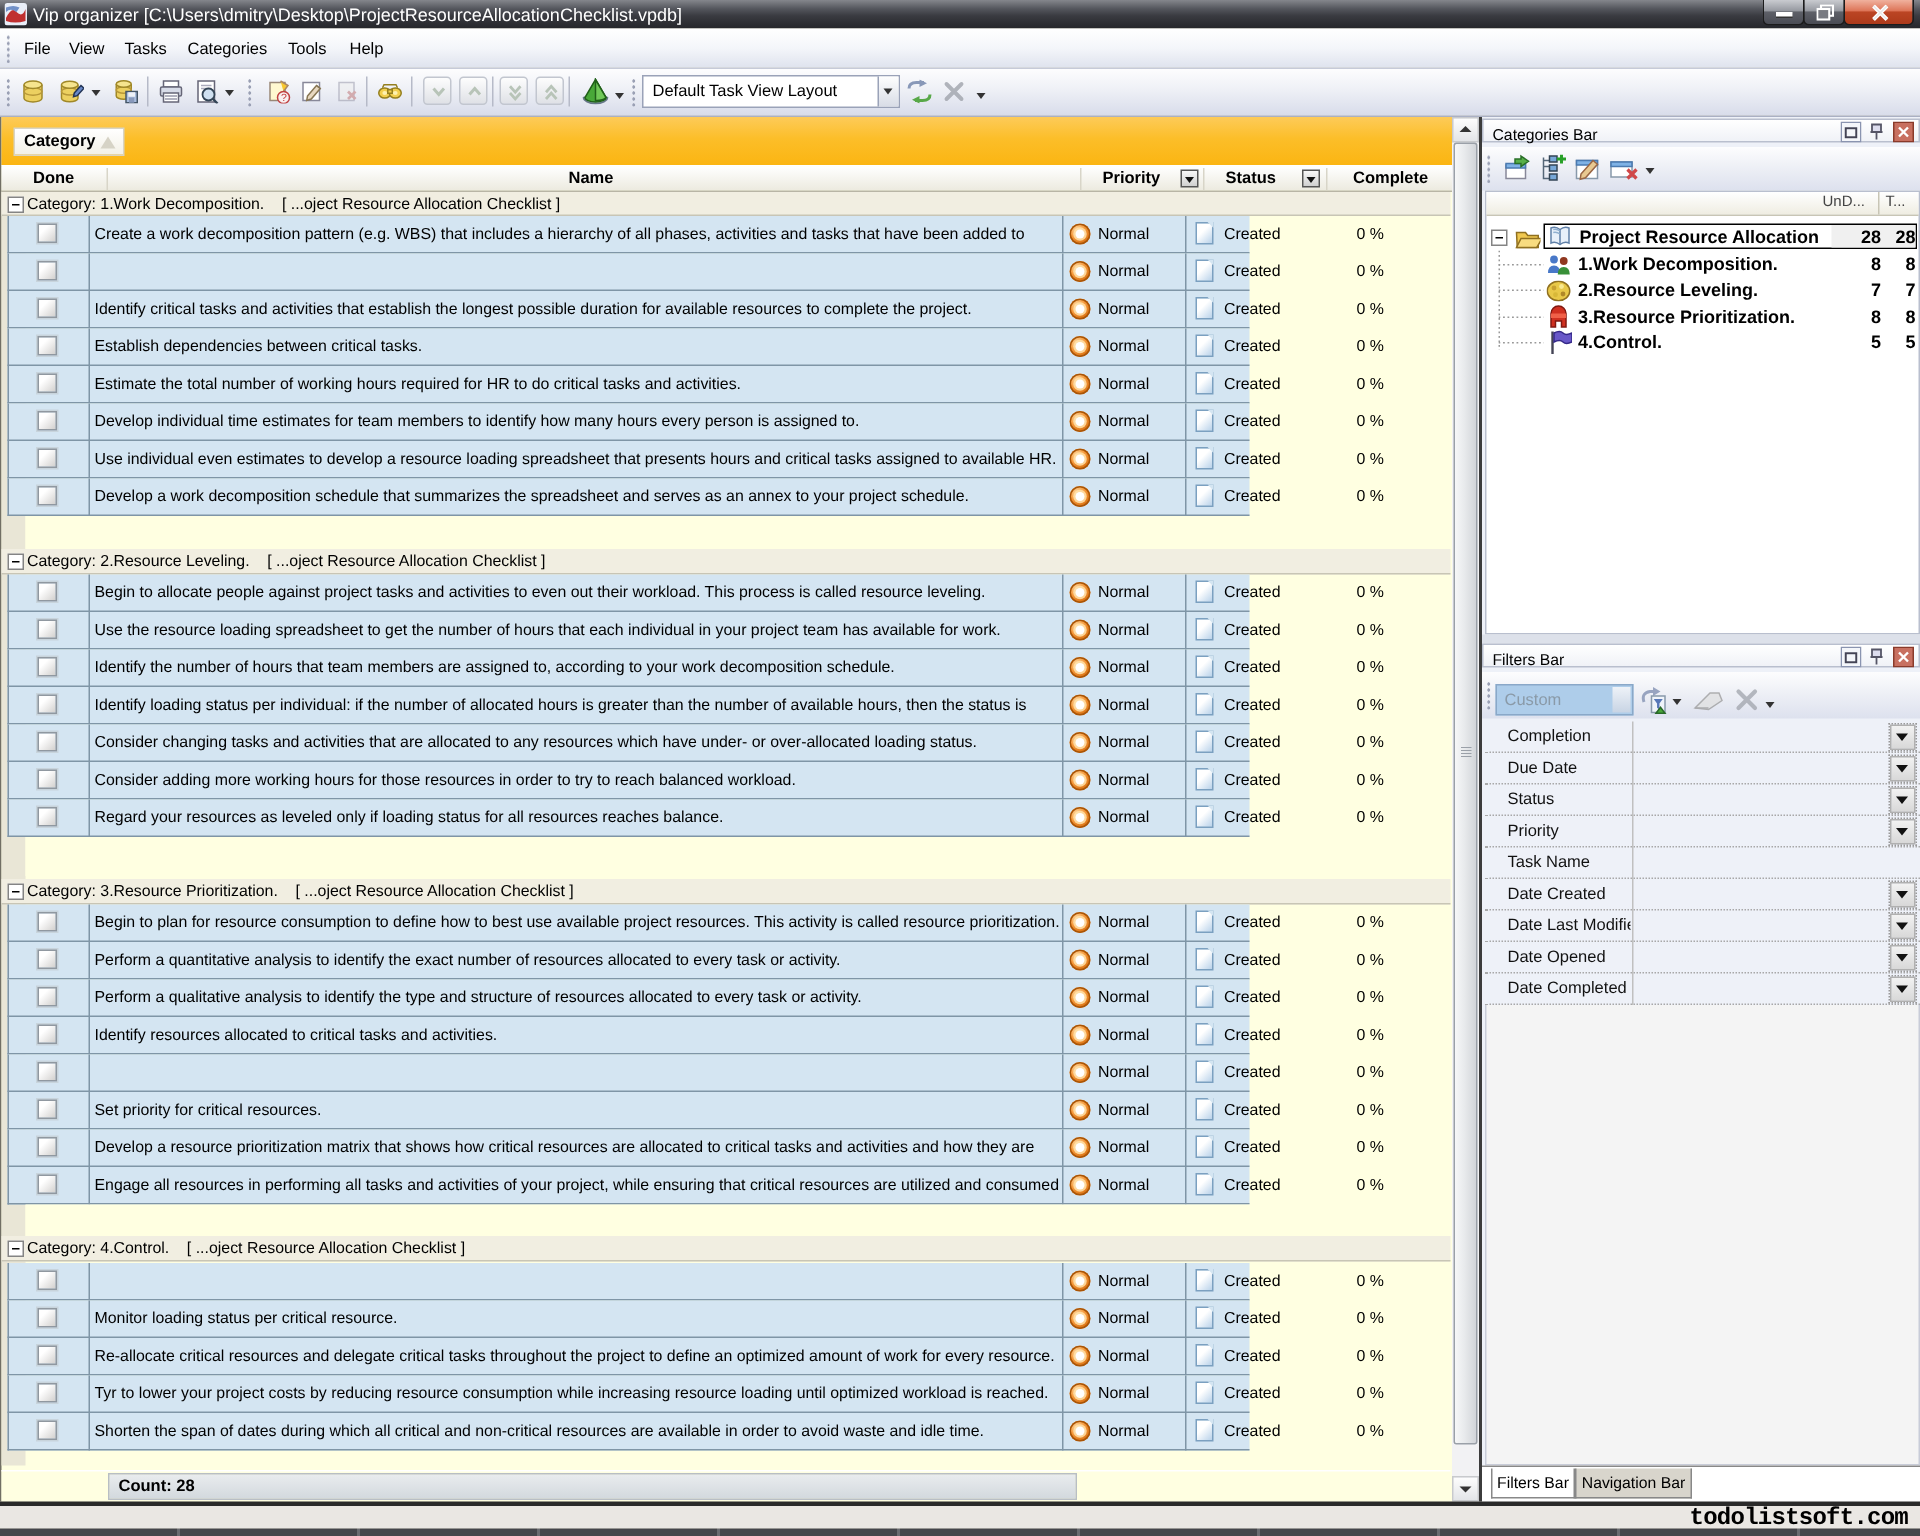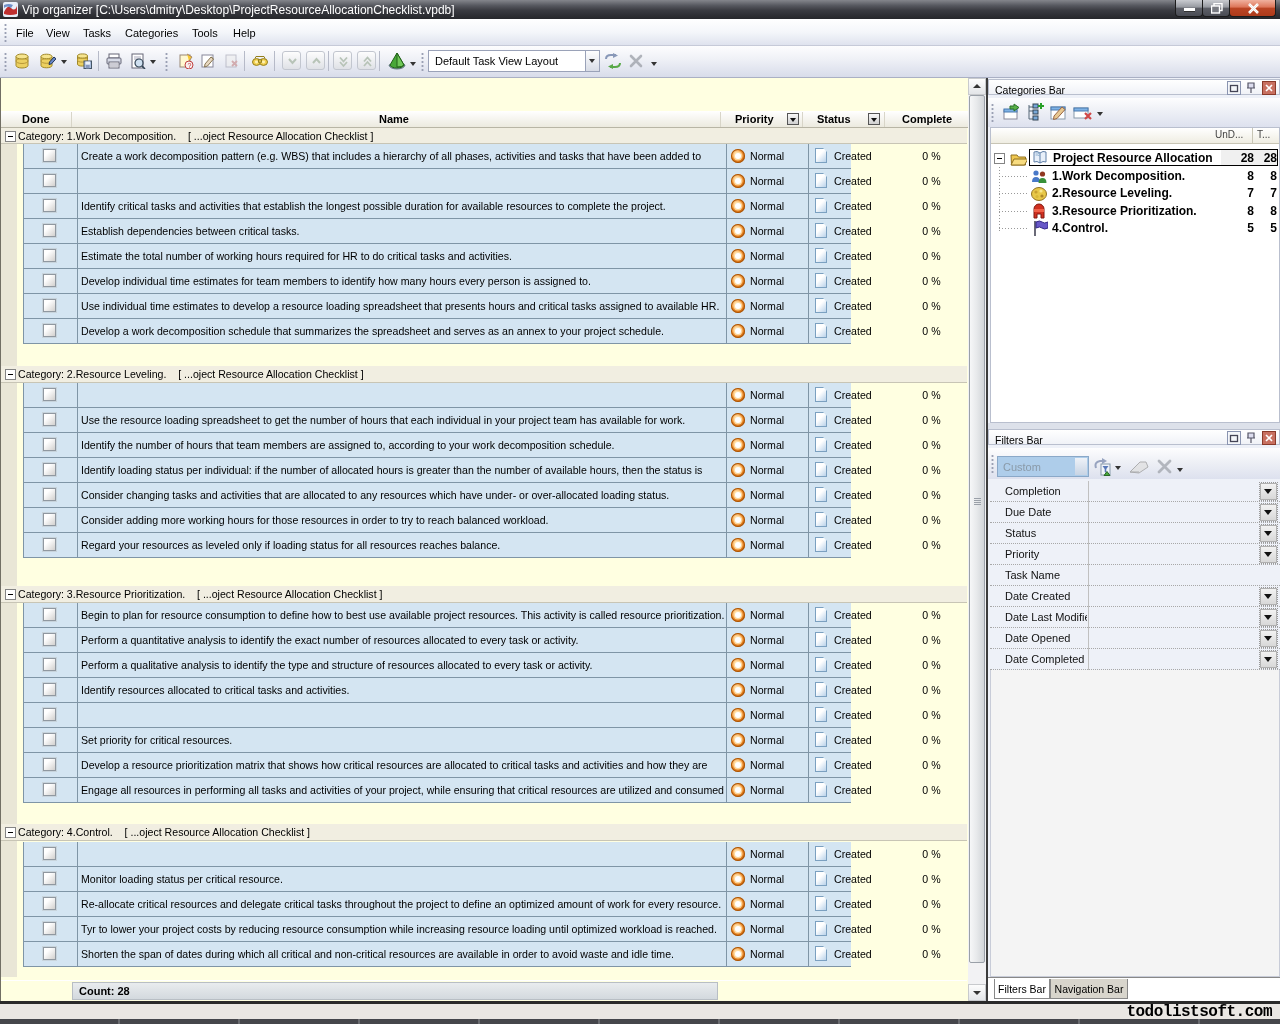--- a/index.html
+++ b/index.html
@@ -39,21 +39,21 @@
 #ghead{position:absolute;left:0;top:33px;width:967px;height:17px;background:linear-gradient(#ffffff,#eceadf);border-bottom:1px solid #b8b5a5;box-sizing:border-box;font-weight:bold;font-size:11px;}
 #ghead span{position:absolute;top:2px;}
 #ghead .cl{position:absolute;top:1px;width:1px;height:15px;background:#d8d5c8;}
 .hdarr{position:absolute;top:2px;width:12px;height:12px;background:linear-gradient(#f8f8f8,#d0d0d0);border:1px solid #555;box-sizing:border-box;}
 .hdarr::after{content:"";position:absolute;left:2px;top:4px;width:0;height:0;border-left:3px solid transparent;border-right:3px solid transparent;border-top:4px solid #111;}
 #cream{position:absolute;left:0px;top:50px;width:16px;height:849px;background:#e9e6d6;}
 .cat{position:absolute;left:0px;width:966px;background:#f1eee1;border-bottom:1px solid #c8c5b5;box-sizing:border-box;font-size:11px;}
 .ctext{position:absolute;left:17px;top:2px;white-space:nowrap;font-size:10.6px;}
 .pmbox{position:absolute;left:4px;top:3px;width:11px;height:11px;background:#fff;border:1px solid #848484;box-sizing:border-box;}
 .pmbox::after{content:"";position:absolute;left:2px;top:4px;width:5px;height:1px;background:#000;}
-.tr{position:absolute;left:22px;width:828px;height:25px;background:#d4e5f2;box-sizing:border-box;border-bottom:1px solid #7f95a6;
+.tr{position:absolute;left:4px;width:828px;height:25px;background:#d4e5f2;box-sizing:border-box;border-bottom:1px solid #7f95a6;
  background-image:linear-gradient(#7f95a6,#7f95a6),linear-gradient(#7f95a6,#7f95a6),linear-gradient(#7f95a6,#7f95a6),linear-gradient(#7f95a6,#7f95a6),linear-gradient(#7f95a6,#7f95a6),linear-gradient(#7f95a6,#7f95a6);
  background-repeat:no-repeat;background-size:1px 25px;
  background-position:54px 0,703px 0,785px 0,867px 0,949px 0,0 0;}
 .cb{position:absolute;left:20px;top:5px;width:13px;height:13px;background:linear-gradient(135deg,#ffffff 30%,#d2d0ce 100%);border:1px solid #9098a0;box-shadow:0 0 0 1px #c8d4dc;box-sizing:border-box;}
 .nm{position:absolute;left:58px;top:6px;width:643px;font-size:10.6px;white-space:nowrap;overflow:hidden;}
 .pico{position:absolute;left:708px;top:5px;width:14px;height:14px;border-radius:50%;
  background:radial-gradient(circle at 35% 30%,#ffd9a0 0%,#f5983a 40%,#d86f10 75%,#b35a0c 100%);
  box-shadow:inset 0 0 0 1px #a85508;}
 .pico::after{content:"";position:absolute;left:4px;top:4px;width:6px;height:6px;border-radius:50%;background:#fff;box-shadow:0 0 0 1.5px rgba(255,226,170,0.85);}
 .ptxt{position:absolute;left:727px;top:6px;font-size:10.6px;}
@@ -238,20 +238,26 @@
   <div class="grip" style="left:4px;top:4px"></div>
   <span class="mitem" style="left:16px">File</span>
   <span class="mitem" style="left:46px">View</span>
   <span class="mitem" style="left:83px">Tasks</span>
   <span class="mitem" style="left:125px">Categories</span>
   <span class="mitem" style="left:192px">Tools</span>
   <span class="mitem" style="left:233px">Help</span>
  </div>
 
  <div id="main">
+  <div id="gbar">
+        <div id="gbtn">
+          <b>Category</b>
+          <i></i>
+        </div>
+      </div>
   <div id="ghead">
    <span style="left:21px">Done</span>
    <span style="left:378px">Name</span>
    <span style="left:734px">Priority</span>
    <span style="left:816px">Status</span>
    <span style="left:901px">Complete</span>
    <span class="hdarr" style="left:786px"></span>
    <span class="hdarr" style="left:867px"></span>
    <span class="cl" style="left:70px"></span>
         <span class="cl" style="left:719px"></span>
@@ -312,21 +318,21 @@
           <i class="cb"></i>
           <span class="nm">Develop individual time estimates for team members to identify how many hours every person is assigned to.</span>
           <i class="pico"></i>
           <span class="ptxt">Normal</span>
           <i class="sico"></i>
           <span class="stxt">Created</span>
           <span class="cp">0 %</span>
         </div>
         <div class="tr" style="top:216px">
           <i class="cb"></i>
-          <span class="nm">Use individual time estimates to develop a resource loading spreadsheet that presents hours and critical tasks assigned to available HR.</span>
+          <span class="nm">Use individual even estimates to develop a resource loading spreadsheet that presents hours and critical tasks assigned to available HR.</span>
           <i class="pico"></i>
           <span class="ptxt">Normal</span>
           <i class="sico"></i>
           <span class="stxt">Created</span>
           <span class="cp">0 %</span>
         </div>
         <div class="tr" style="top:241px">
           <i class="cb"></i>
           <span class="nm">Develop a work decomposition schedule that summarizes the spreadsheet and serves as an annex to your project schedule.</span>
           <i class="pico"></i>
@@ -335,20 +341,21 @@
           <span class="stxt">Created</span>
           <span class="cp">0 %</span>
         </div>
         <div class="ysep" style="top:266px;height:22px"></div>
         <div class="cat" style="top:288px;height:17px">
           <span class="pmbox"></span>
           <span class="ctext">Category: 2.Resource Leveling.&nbsp;&nbsp;&nbsp;&nbsp;[ ...oject Resource Allocation Checklist ]</span>
         </div>
         <div class="tr" style="top:305px">
           <i class="cb"></i>
+          <span class="nm">Begin to allocate people against project tasks and activities to even out their workload. This process is called resource leveling.</span>
           <i class="pico"></i>
           <span class="ptxt">Normal</span>
           <i class="sico"></i>
           <span class="stxt">Created</span>
           <span class="cp">0 %</span>
         </div>
         <div class="tr" style="top:330px">
           <i class="cb"></i>
           <span class="nm">Use the resource loading spreadsheet to get the number of hours that each individual in your project team has available for work.</span>
           <i class="pico"></i>

